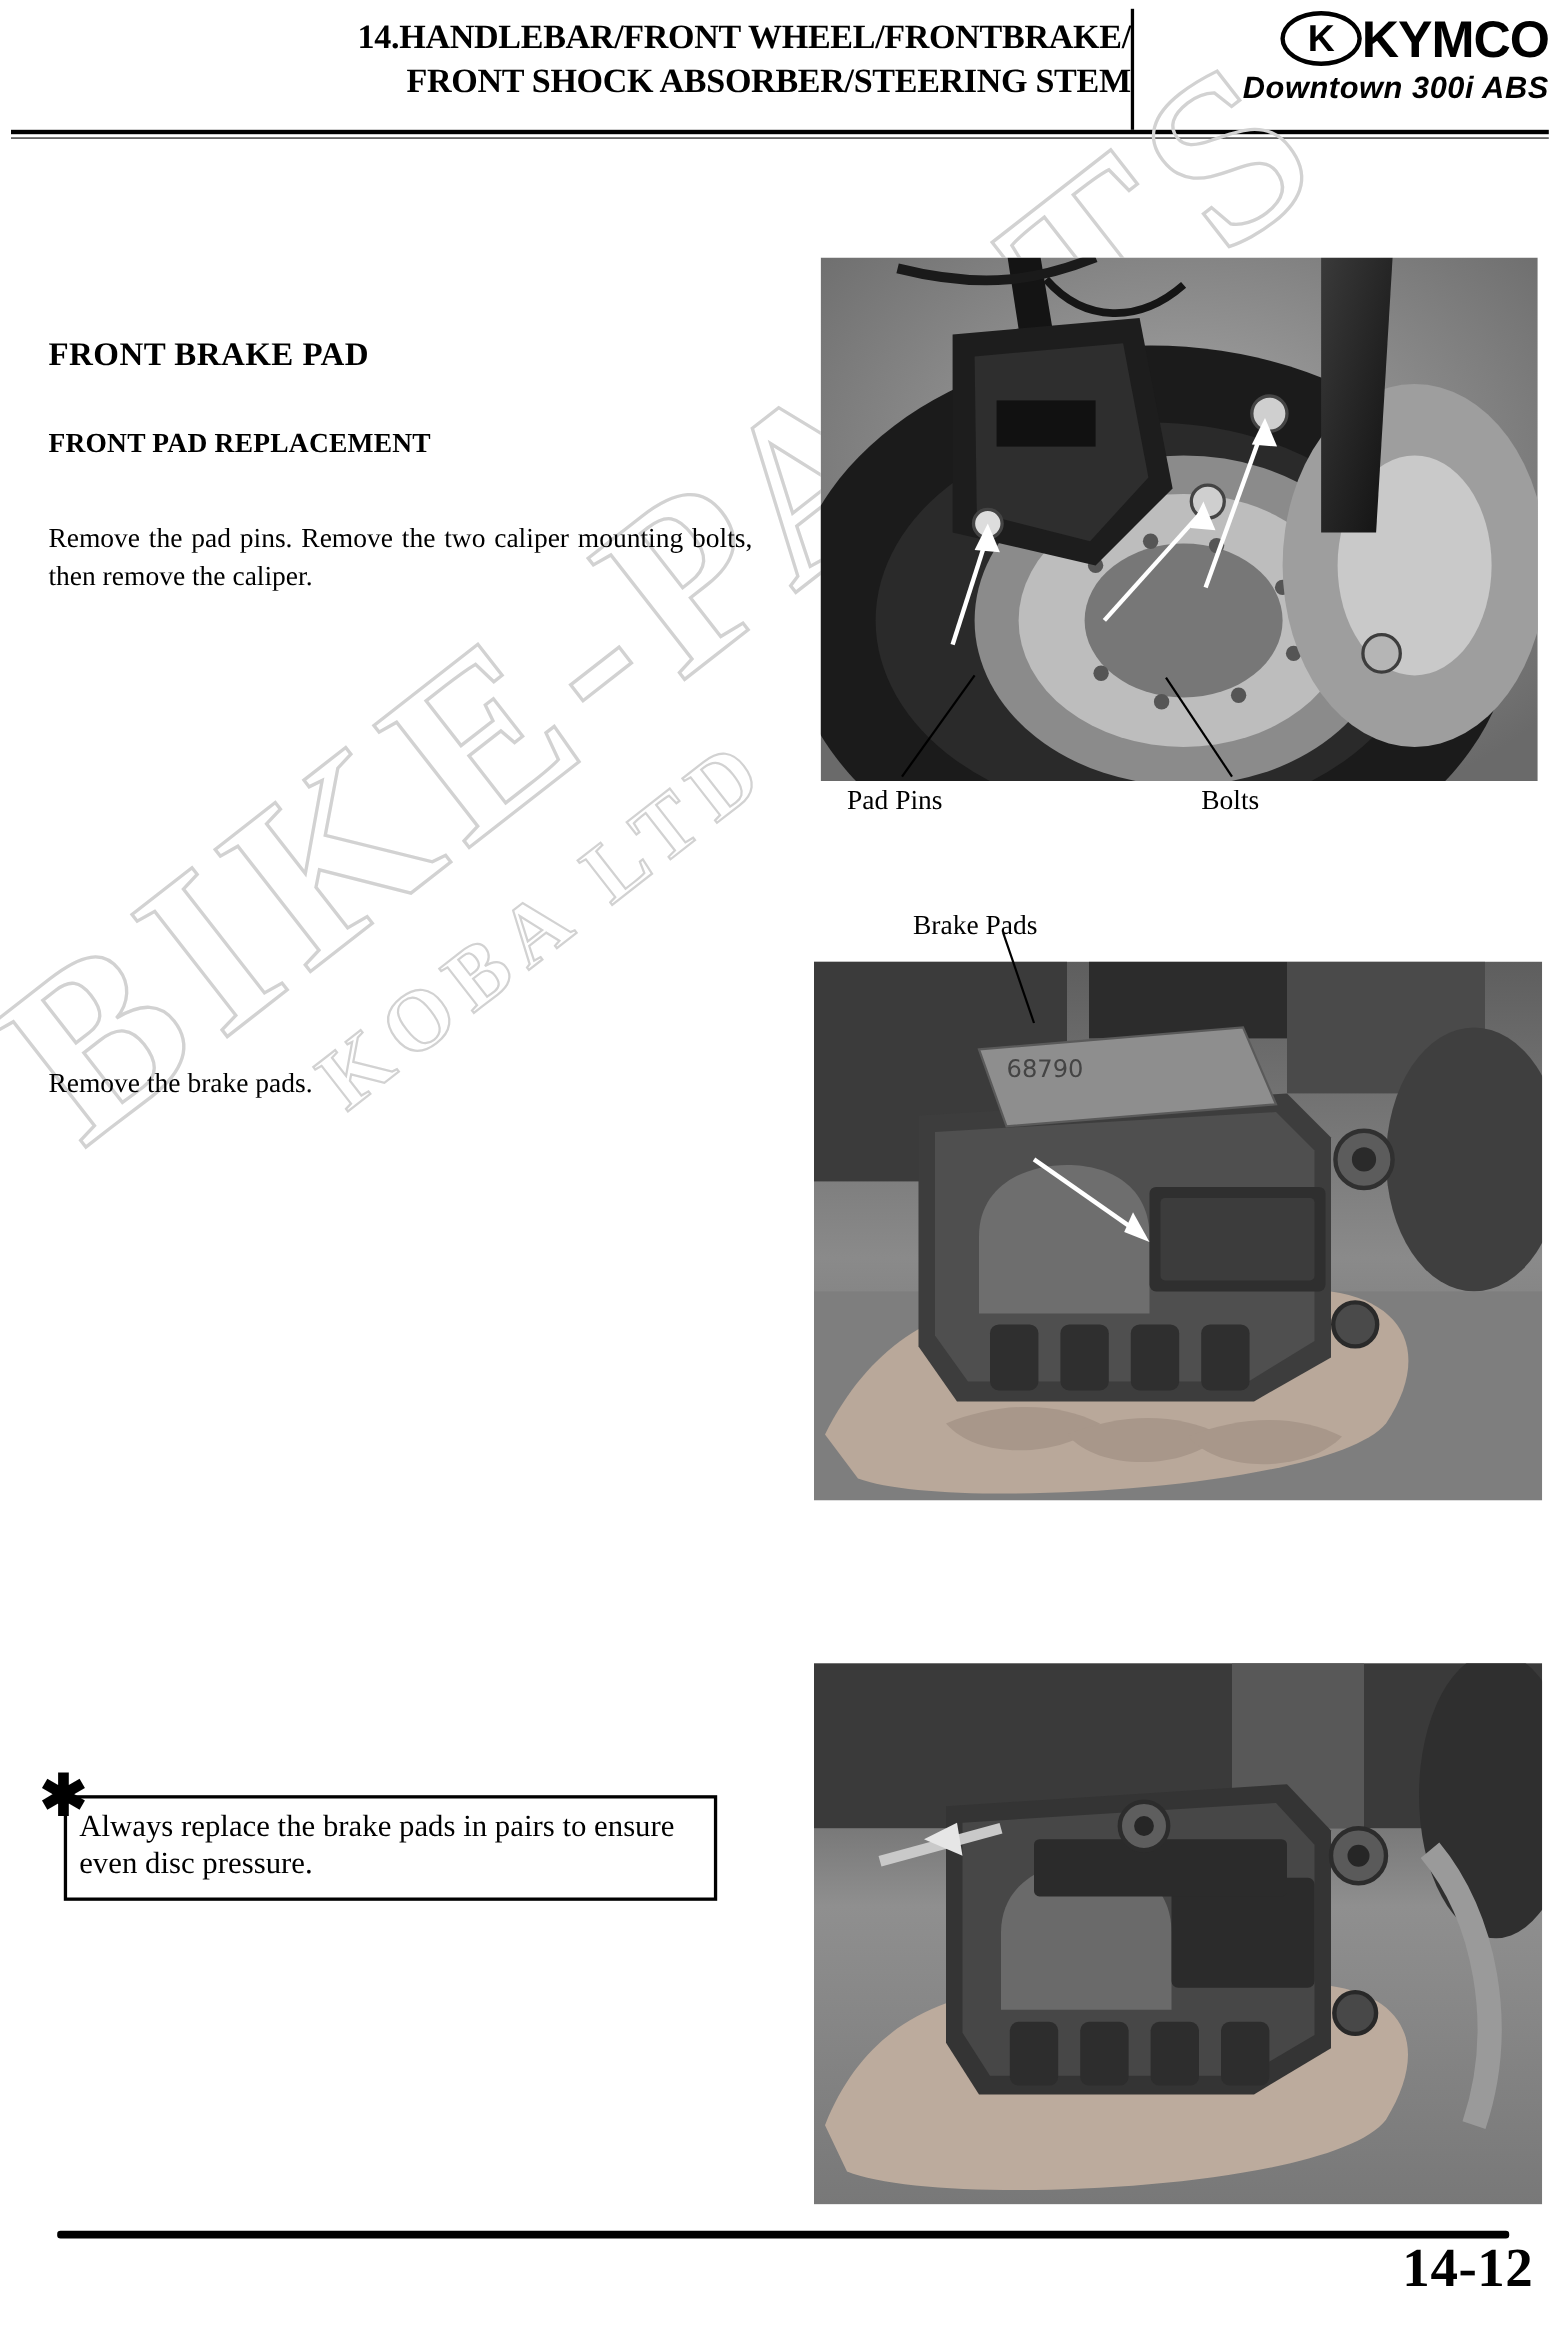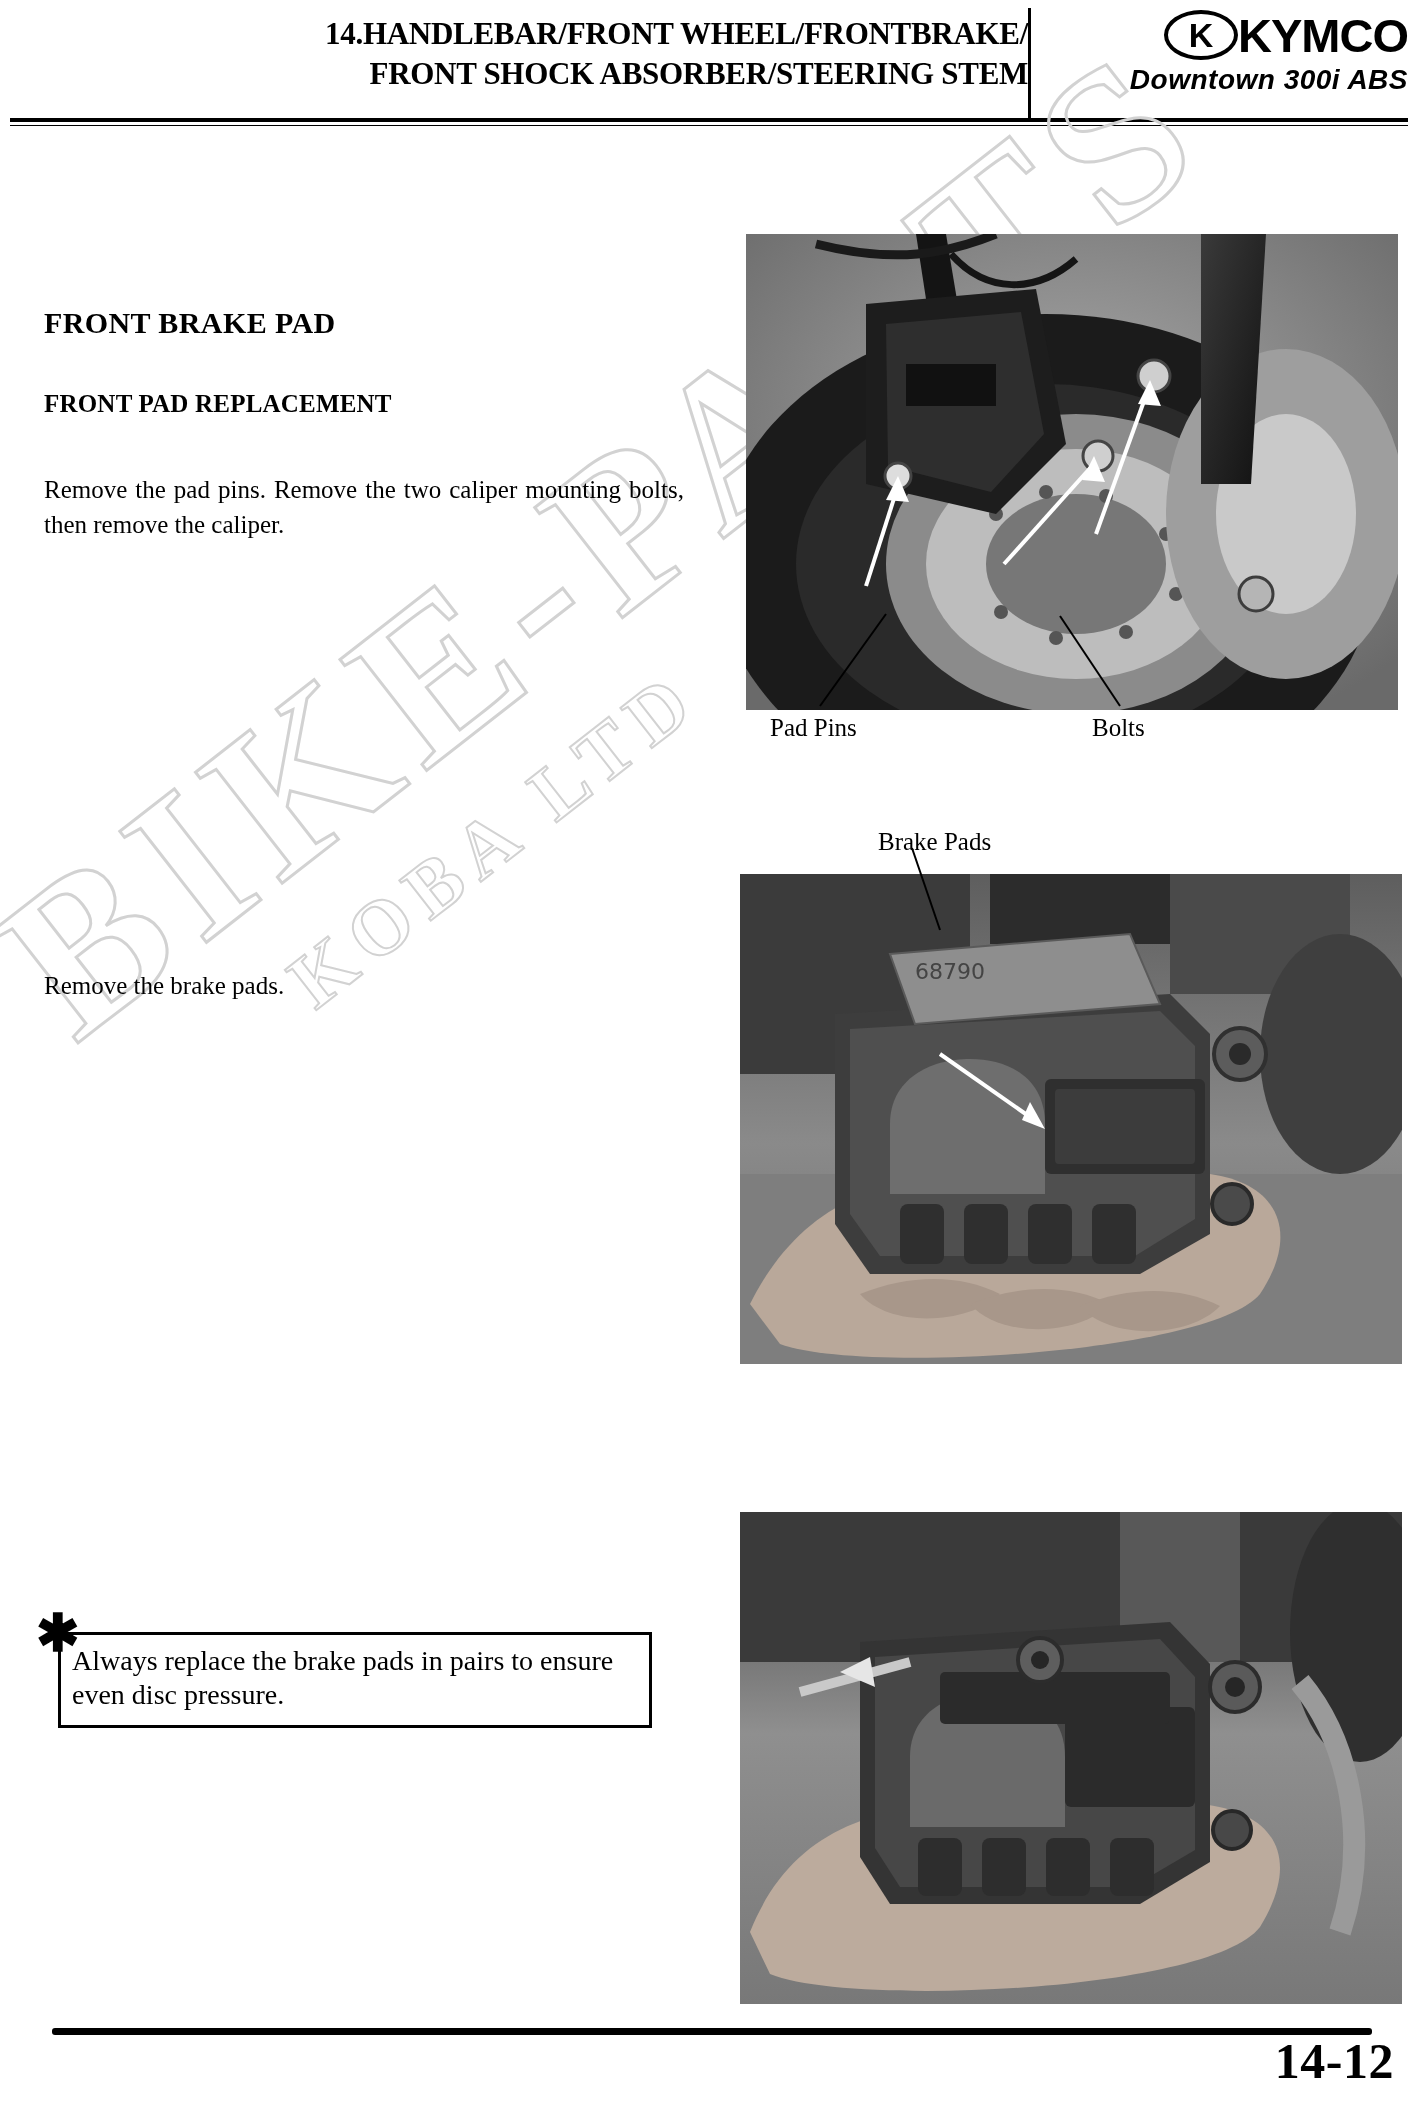--- a/index.html
+++ b/index.html
@@ -227,21 +227,21 @@
   .fig2 { left: 740px; top: 874px; width: 662px; height: 490px; }
   .fig3 { left: 740px; top: 1512px; width: 662px; height: 492px; }
 
   .caption {
     position: absolute;
     font-size: 25px;
     z-index: 4;
   }
   .cap-padpins { left: 770px; top: 714px; }
   .cap-bolts   { left: 1092px; top: 714px; }
-  .cap-brakepads { left: 830px; top: 828px; margin-left: 48px; }
+  .cap-brakepads { left: 830px; top: 828px; }
 
   
   .leaders {
     position: absolute;
     left: 0; top: 0;
     width: 1418px; height: 2117px;
     z-index: 4;
     pointer-events: none;
   }
 

